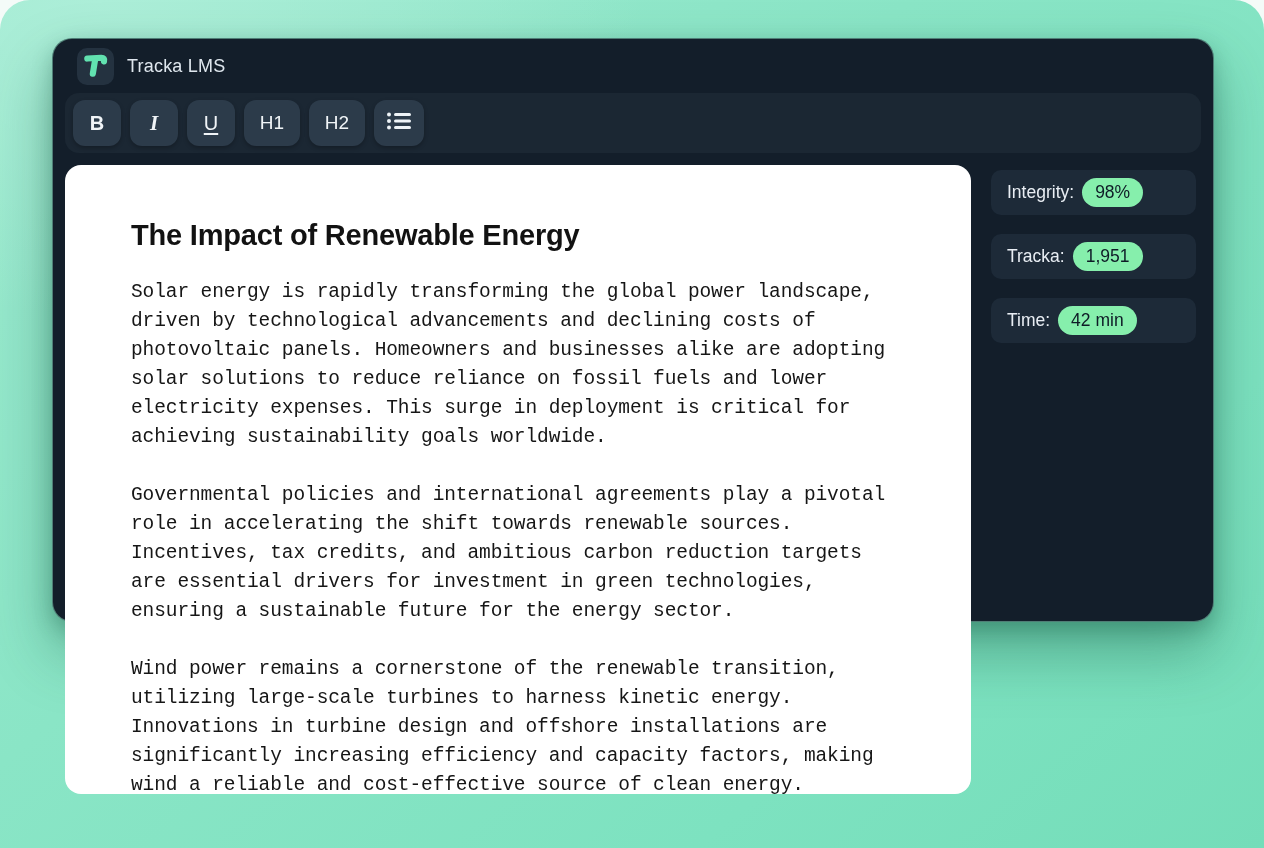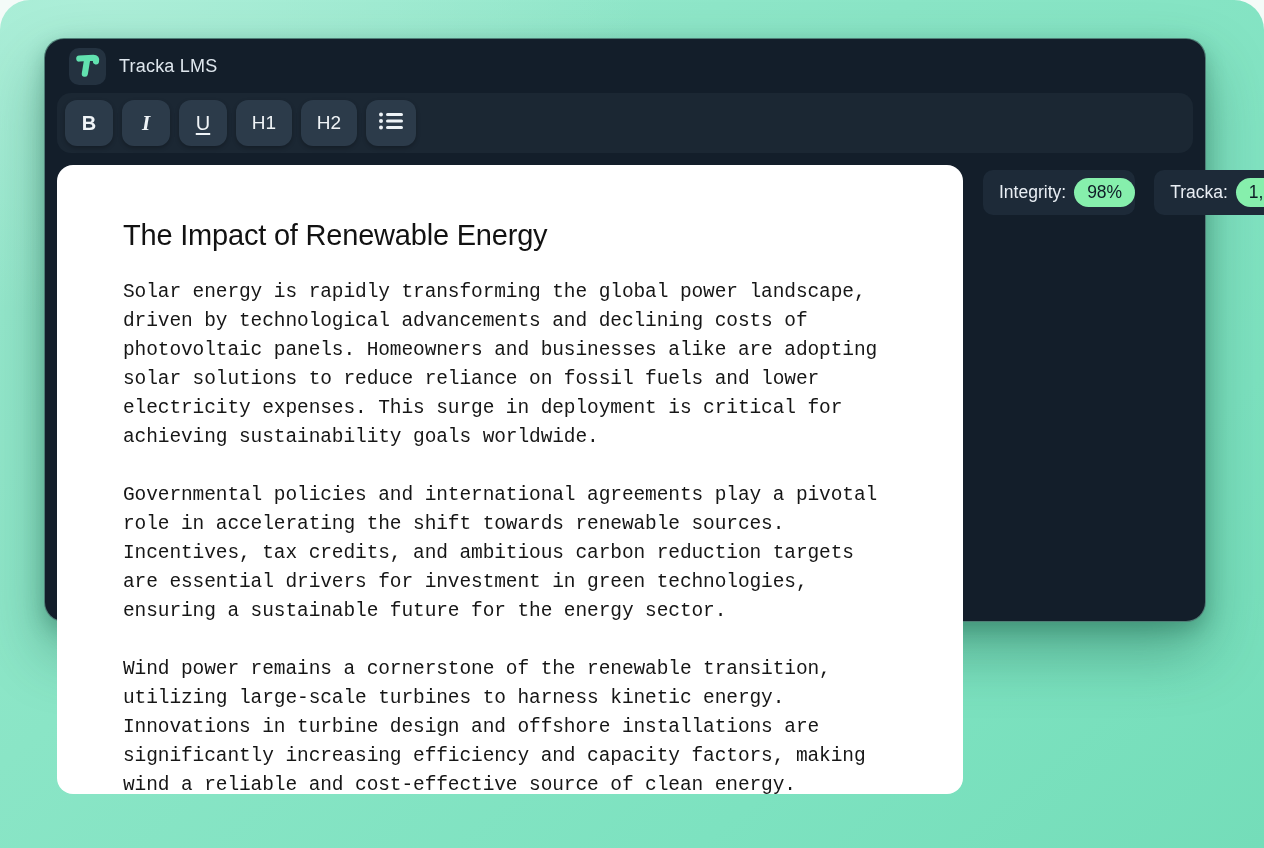--- a/index.html
+++ b/index.html
@@ -16,21 +16,21 @@
     position: absolute;
     inset: 0;
     border-radius: 30px 30px 0 0;
     background:
       radial-gradient(1200px 700px at 8% 0%, #aceed8 0%, rgba(172,238,216,0) 45%),
       linear-gradient(140deg, #9dead0 0%, #8ae5c6 40%, #7de2c0 75%, #74ddb9 100%);
   }
 
   .app-window {
     position: absolute;
-    left: 44px;
+    left: 52px;
     top: 38px;
     width: 1162px;
     height: 584px;
     background: #131e2a;
     border-radius: 20px;
     border: 1px solid rgba(130, 205, 180, 0.55);
     box-shadow:
       0 30px 60px rgba(16, 78, 58, 0.38),
       0 8px 20px rgba(16, 78, 58, 0.28);
     box-sizing: border-box;
@@ -115,42 +115,42 @@
     background: #ffffff;
     border-radius: 16px;
     box-sizing: border-box;
     padding: 54px 60px 0 66px;
     overflow: hidden;
     cursor: text;
   }
   .doc-title {
     margin: 0 0 26px 0;
     font-size: 29px;
-    font-weight: 400;
+    font-weight: 700;
     color: #121212;
     letter-spacing: -0.2px;
   }
   .doc-para {
     margin: 0 0 29px 0;
     max-width: 776px;
     font-size: 19.5px;
     line-height: 29px;
     color: #161616;
     letter-spacing: -0.1px;
     font-family: Liberation Mono, monospace;
   }
 
   
   .stats {
     position: absolute;
     left: 938px;
     top: 131px;
     width: 205px;
     display: flex;
-    flex-direction: row;
+    flex-direction: column;
     gap: 19px;
   }
   .stat-card {
     height: 45px;
     background: #1d2a38;
     border-radius: 10px;
     display: flex;
     align-items: center;
     gap: 8px;
     padding-left: 16px;

